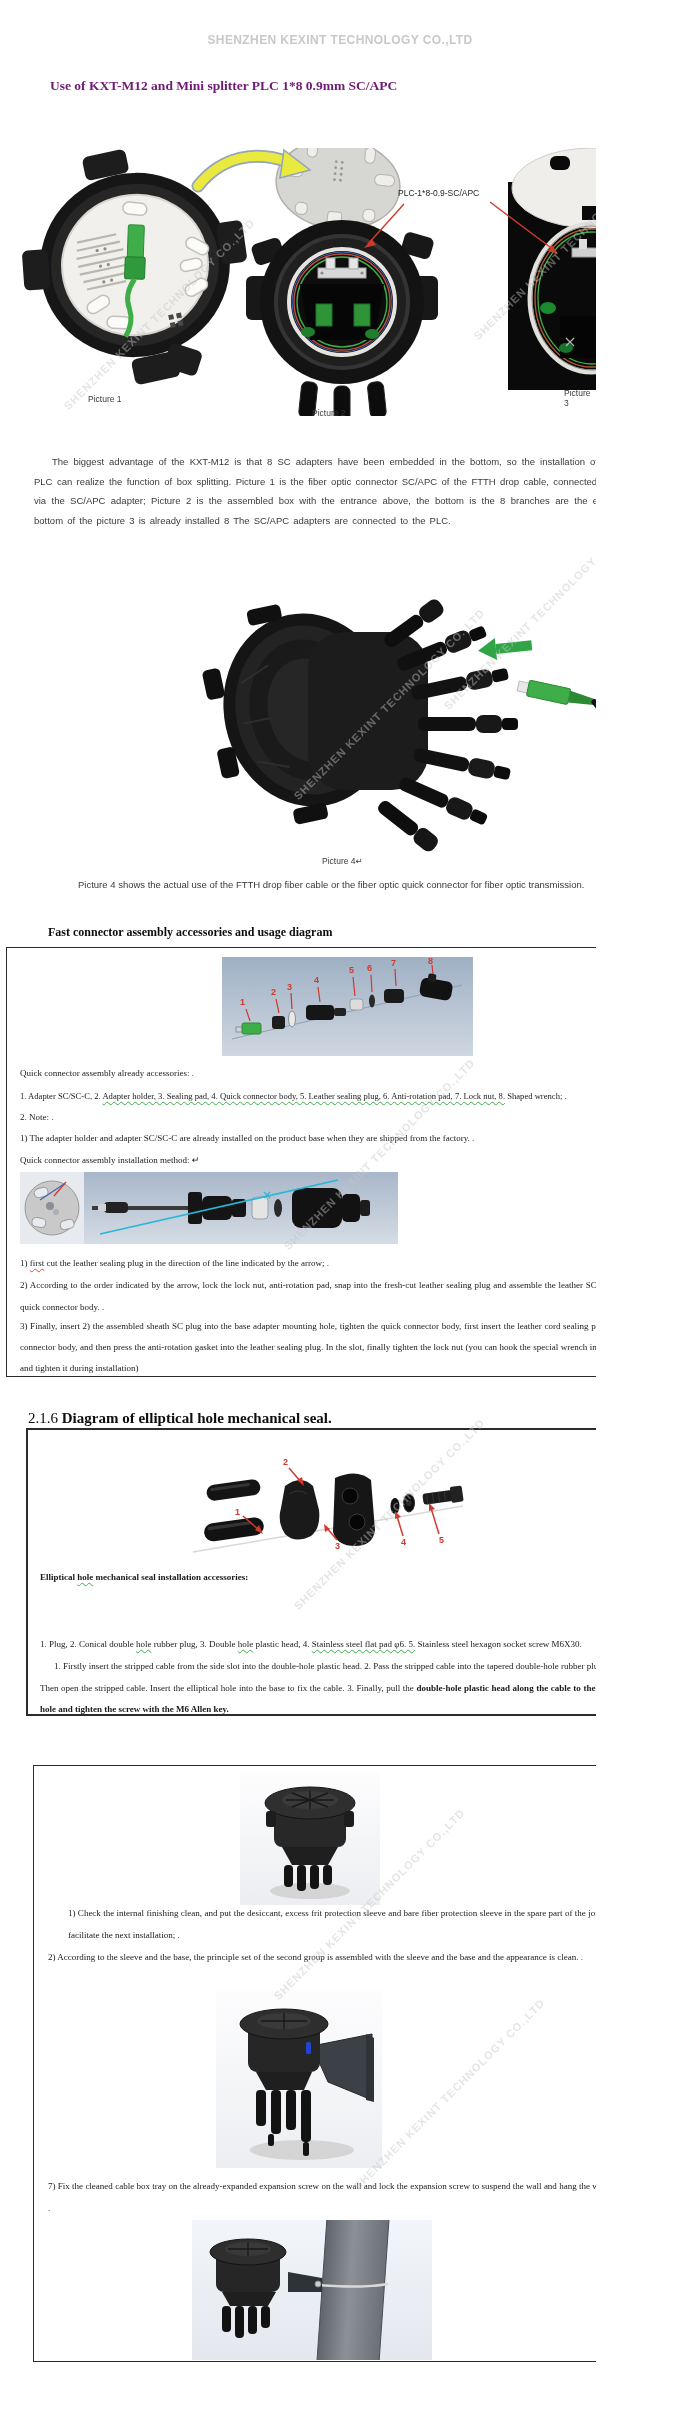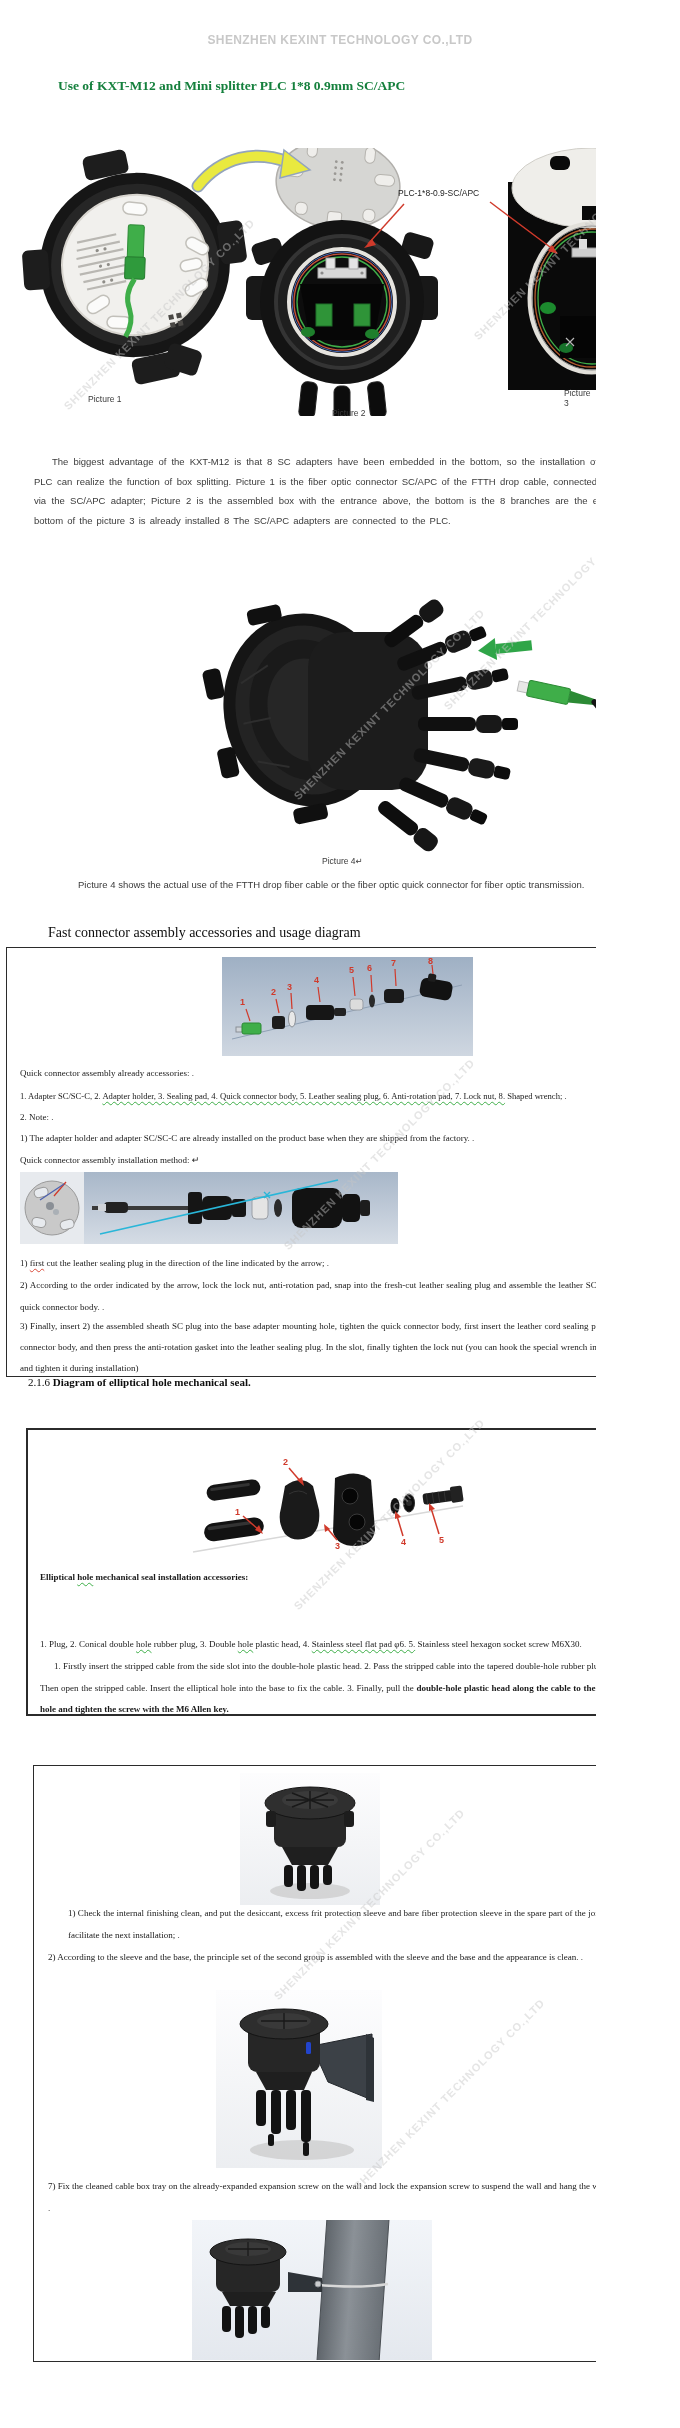--- a/index.html
+++ b/index.html
@@ -16,40 +16,40 @@
   .wm-diag{font-size:11px;letter-spacing:1px;opacity:.45;transform:rotate(-45deg);transform-origin:left bottom;}
   .cap{font-size:8.5px;color:#3a3a3a;}
   .boxborder{border:1.5px solid #2b2b2b;background:#fff;}
   .boxtext{font-family:"Liberation Serif",serif;font-size:9px;color:#191919;line-height:22px;}
   .wgreen{text-decoration:underline;text-decoration-style:wavy;text-decoration-color:#3fae49;
           text-decoration-thickness:1px;text-underline-offset:2px;}
   .wred{text-decoration:underline;text-decoration-style:wavy;text-decoration-color:#d94a3a;
         text-decoration-thickness:1px;text-underline-offset:2px;}
   .rednum{position:absolute;font-family:"Liberation Sans",sans-serif;font-weight:bold;
           font-size:9px;color:#d03a2b;line-height:9px;}
-  .h2{font-family:"Liberation Serif",serif;font-weight:normal;color:#0d0d0d;font-size:14px;}
+  .h2{font-family:"Liberation Serif",serif;font-weight:bold;color:#0d0d0d;font-size:12px;}
   svg{display:block;}
 </style>
 </head>
 <body>
 
 <div id="page">
 
   <div class="wm wm-top" style="left:0;top:33px;width:680px;text-align:center;">SHENZHEN KEXINT TECHNOLOGY CO.,LTD</div>
 
   <div class="wm wm-diag" style="left:70px;top:400px;">SHENZHEN KEXINT TECHNOLOGY CO.,LTD</div>
   <div class="wm wm-diag" style="left:480px;top:330px;">SHENZHEN KEXINT TECHNOLOGY CO.,LTD</div>
   <div class="wm wm-diag" style="left:300px;top:790px;">SHENZHEN KEXINT TECHNOLOGY CO.,LTD</div>
   <div class="wm wm-diag" style="left:450px;top:700px;">SHENZHEN KEXINT TECHNOLOGY CO.,LTD</div>
   <div class="wm wm-diag" style="left:290px;top:1240px;">SHENZHEN KEXINT TECHNOLOGY CO.,LTD</div>
   <div class="wm wm-diag" style="left:300px;top:1600px;">SHENZHEN KEXINT TECHNOLOGY CO.,LTD</div>
   <div class="wm wm-diag" style="left:280px;top:1990px;">SHENZHEN KEXINT TECHNOLOGY CO.,LTD</div>
   <div class="wm wm-diag" style="left:360px;top:2180px;">SHENZHEN KEXINT TECHNOLOGY CO.,LTD</div>
 
-  <div class="abs ser bold" style="left:50px;top:78px;font-size:13.5px;color:#15803d;margin-left:8px;">Use of KXT-M12 and Mini splitter PLC 1*8 0.9mm SC/APC</div>
+  <div class="abs ser bold" style="left:50px;top:78px;font-size:13.5px;color:#701a75;">Use of KXT-M12 and Mini splitter PLC 1*8 0.9mm SC/APC</div>
 
   <svg class="abs" style="left:0;top:148px;" width="680" height="268" viewBox="0 0 680 268">
 
     <g transform="translate(135,117) rotate(-12)">
       <ellipse rx="95" ry="92" fill="#161616"></ellipse>
       <g fill="#1d1d1d">
         <rect x="-112" y="-22" width="26" height="40" rx="6" transform="rotate(8)"></rect>
         <rect x="86" y="-30" width="26" height="42" rx="6" transform="rotate(4)"></rect>
         <rect x="-30" y="-116" width="44" height="24" rx="6"></rect>
         <rect x="-24" y="92" width="46" height="26" rx="6"></rect>
@@ -205,21 +205,21 @@
       <line x1="404" y1="56" x2="368" y2="96"></line>
       <polygon points="364,100 372,91 376,97" fill="#d03a2b" stroke="none"></polygon>
       <line x1="490" y1="54" x2="554" y2="102"></line>
       <polygon points="558,106 548,103 552,97" fill="#d03a2b" stroke="none"></polygon>
     </g>
   </svg>
 
   <div class="abs san" style="left:398px;top:188px;font-size:8.5px;color:#1d1d1d;text-align:right;">PLC-1*8-0.9-SC/APC</div>
 
   <div class="abs cap" style="left:88px;top:394px;">Picture 1</div>
-  <div class="abs cap" style="left:332px;top:408px;">Picture 2</div>
+  <div class="abs cap" style="left:312px;top:408px;">Picture 2</div>
   <div class="abs cap" style="left:564px;top:388px;">Picture 3</div>
 
   <div class="abs san jt" style="left:34px;top:452px;width:616px;font-size:9.5px;line-height:19.5px;color:#3a3a3a;text-indent:18px;word-spacing:1.5px;">The biggest advantage of the KXT-M12 is that 8 SC adapters have been embedded in the bottom, so the installation of a mini 1*8 PLC can realize the function of box splitting. Picture 1 is the fiber optic connector SC/APC of the FTTH drop cable, connected to the PLC via the SC/APC adapter; Picture 2 is the assembled box with the entrance above, the bottom is the 8 branches are the exit, and the bottom of the picture 3 is already installed 8 The SC/APC adapters are connected to the PLC.</div>
 
   <svg class="abs" style="left:190px;top:592px;" width="440" height="262" viewBox="0 0 440 262">
 
     <g transform="translate(118,118) rotate(-12)">
       <ellipse rx="84" ry="97" fill="#151515"></ellipse>
       <ellipse rx="72" ry="85" fill="#232323"></ellipse>
       <ellipse rx="58" ry="71" fill="#1a1a1a"></ellipse>
@@ -385,21 +385,21 @@
       <path d="M244,22 l6,6 M250,22 l-6,6" stroke="#29b6d8" stroke-width="1.4"></path>
     </g>
   </svg>
 
   <div class="abs boxtext" style="left:20px;top:1252px;width:640px;">
     <span>1) </span><span class="wred">first</span><span> cut the leather sealing plug in the direction of the line indicated by the arrow; .</span>
   </div>
   <div class="abs boxtext jt" style="left:20px;top:1274px;width:640px;">2) According to the order indicated by the arrow, lock the lock nut, anti-rotation pad, snap into the fresh-cut leather sealing plug and assemble the leather SC plug through the quick connector body. .</div>
   <div class="abs boxtext jt" style="left:20px;top:1316px;width:640px;line-height:21px;">3) Finally, insert 2) the assembled sheath SC plug into the base adapter mounting hole, tighten the quick connector body, first insert the leather cord sealing plug into the quick connector body, and then press the anti-rotation gasket into the leather sealing plug. In the slot, finally tighten the lock nut (you can hook the special wrench into the leather line and tighten it during installation)</div>
 
-  <div class="abs ser" style="left:28px;top:1376px;font-size:11px;color:#0d0d0d;">
+  <div class="abs ser" style="left:28px;top:1410px;font-size:15px;color:#0d0d0d;">
     <span>2.1.6</span>
     <span class="bold">Diagram of elliptical hole mechanical seal.</span>
   </div>
 
   <div class="abs" style="left:26px;top:1428px;width:604px;height:284px;border:2px solid #2b2b2b;background:#fff;"></div>
 
   <div class="abs" style="left:185px;top:1448px;width:285px;height:112px;">
     <svg width="285" height="112" viewBox="0 0 285 112">
       <line x1="8" y1="104" x2="278" y2="58" stroke="#d8d8d8" stroke-width="1.5"></line>
 

